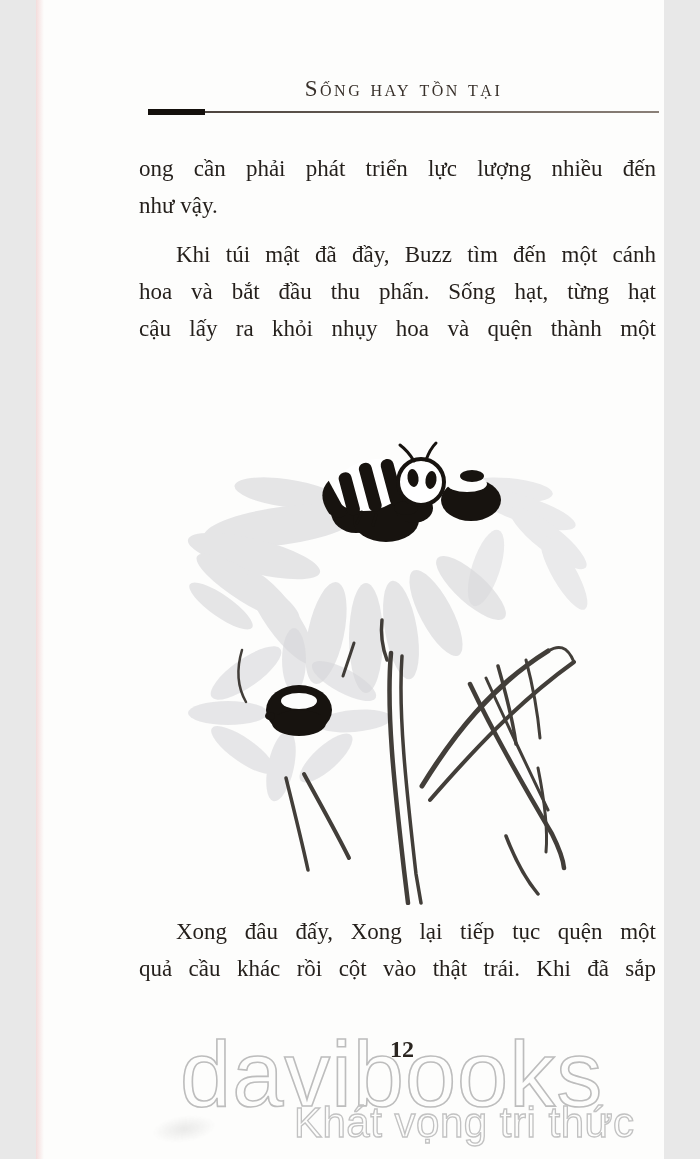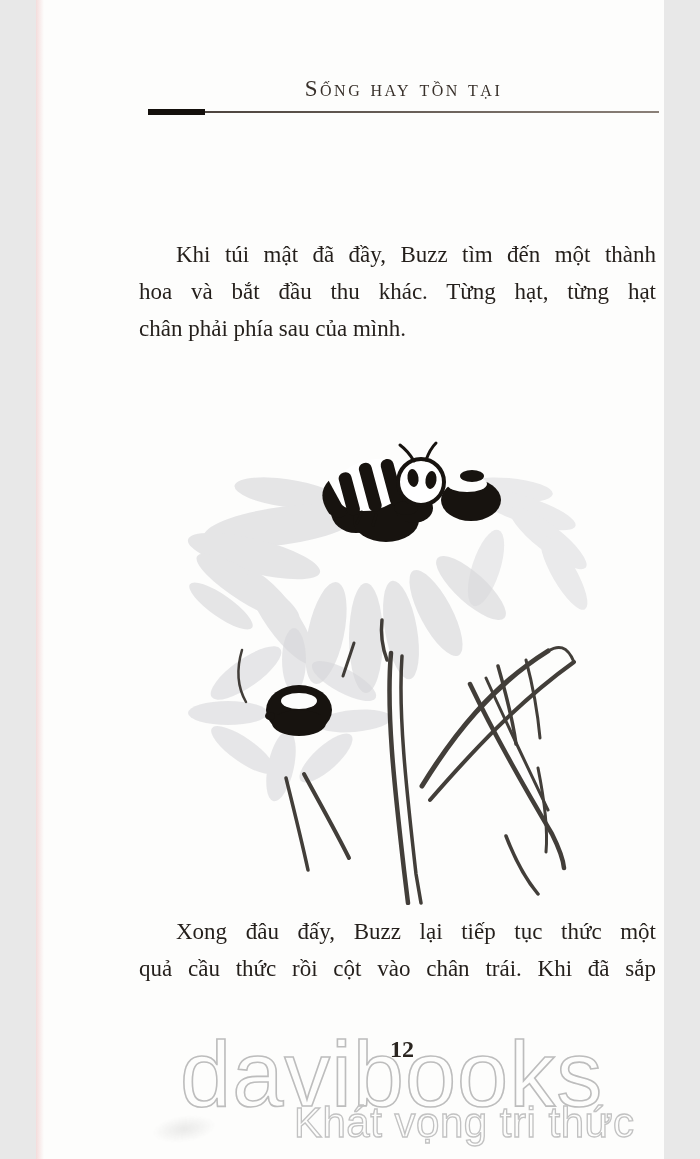--- a/index.html
+++ b/index.html
@@ -69,25 +69,29 @@
 
 <div class="page">
   <div class="edge-tint"></div>
 
   <div class="header-title">Sống hay tồn tại</div>
   <div class="header-rule">
     <span class="rule-thin"></span>
     <span class="rule-thick"></span>
   </div>
 
+  <p class="para" id="p1">
+    <span class="line">ong cần phải phát triển lực lượng nhiều đến</span>
+    <span class="line endline">như vậy.</span>
+  </p>
 
   <p class="para" id="p2">
-    <span class="line indent">Khi túi mật đã đầy, Buzz tìm đến một thành</span>
-    <span class="line">hoa và bắt đầu thu khác. Từng hạt, từng hạt</span>
-    <span class="line endline">chân phải phía sau của mình.</span>
+    <span class="line indent">Khi túi mật đã đầy, Buzz tìm đến một cánh</span>
+    <span class="line">hoa và bắt đầu thu phấn. Sống hạt, từng hạt</span>
+    <span class="line">cậu lấy ra khỏi nhụy hoa và quện thành một</span>
   </p>
 
   <figure class="figure">
     <svg viewBox="0 0 420 467" width="420" height="467" role="img" aria-label="Ink-wash drawing of a cartoon bee perched on a daisy blossom, with a second blossom and brush-stroke stems and leaves">
 
       <g fill="#d6d6d9" opacity="0.60">
         <ellipse cx="100" cy="55" rx="52" ry="14" transform="rotate(8 100 55)"></ellipse>
         <ellipse cx="95" cy="88" rx="78" ry="19" transform="rotate(-8 95 88)"></ellipse>
         <ellipse cx="68" cy="118" rx="68" ry="17" transform="rotate(14 68 118)"></ellipse>
         <ellipse cx="62" cy="150" rx="60" ry="15" transform="rotate(32 62 150)"></ellipse>
@@ -170,22 +174,22 @@
         <circle cx="235" cy="44" r="23" fill="#ffffff" stroke="#17130f" stroke-width="4"></circle>
         <ellipse cx="227" cy="40" rx="5.5" ry="9" fill="#17130f" transform="rotate(-8 227 40)"></ellipse>
         <ellipse cx="245" cy="42" rx="5.5" ry="9" fill="#17130f" transform="rotate(8 245 42)"></ellipse>
         <path d="M228 23 Q222 13 214 7" stroke="#17130f" stroke-width="3" fill="none" stroke-linecap="round"></path>
         <path d="M240 22 Q244 11 250 5" stroke="#17130f" stroke-width="3" fill="none" stroke-linecap="round"></path>
       </g>
     </svg>
   </figure>
 
   <p class="para" id="p3">
-    <span class="line indent">Xong đâu đấy, Buzz lại tiếp tục thức một</span>
-    <span class="line">quả cầu thức rồi cột vào chân trái. Khi đã sắp</span>
+    <span class="line indent">Xong đâu đấy, Xong lại tiếp tục quện một</span>
+    <span class="line">quả cầu khác rồi cột vào thật trái. Khi đã sắp</span>
   </p>
 
   <div class="wm-brand">davibooks</div>
   <div class="wm-slogan">Khát vọng tri thức</div>
   <div class="page-number">12</div>
 
   <div class="smudge"></div>
 </div>
 
 </body></html>

